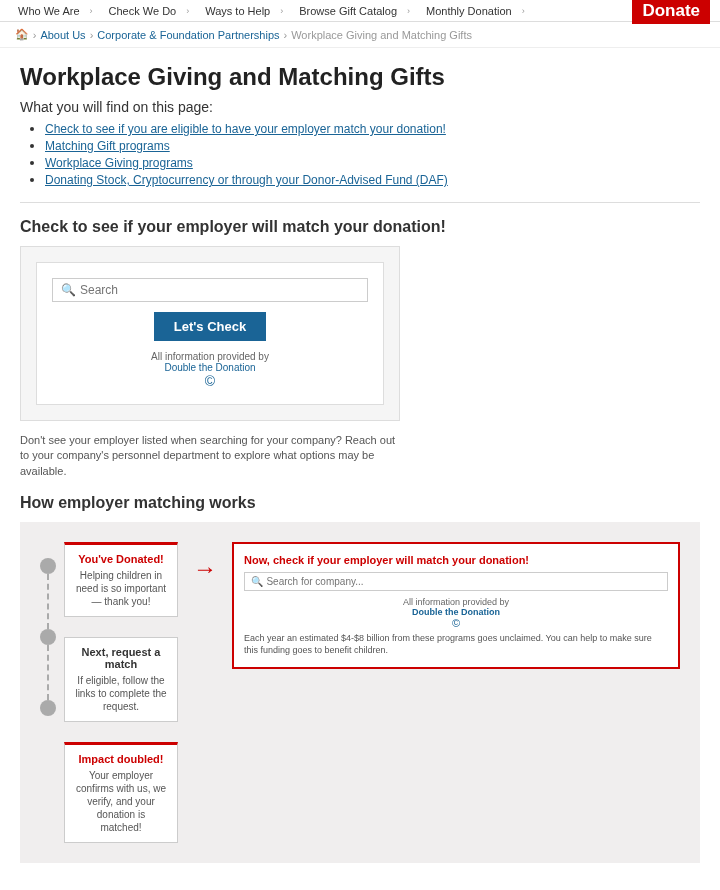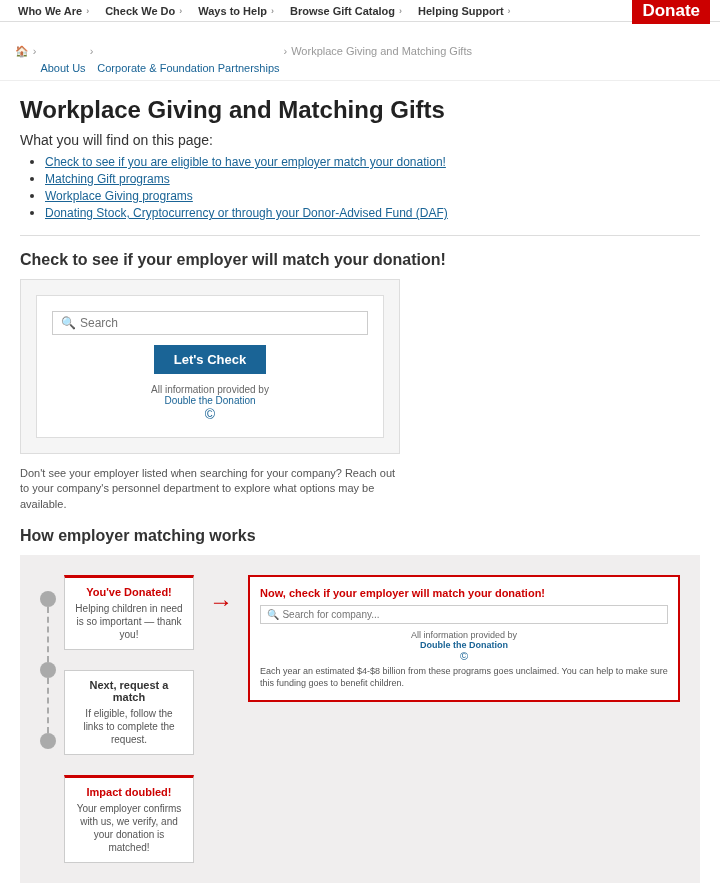--- a/index.html
+++ b/index.html
@@ -1,26 +1,26 @@
 <!DOCTYPE html>
 <html><head>
   <meta charset="utf-8">
   <style>
     * { box-sizing: border-box; margin: 0; padding: 0; }
     body { font-family: Arial, sans-serif; font-size: 13px; color: #333; background: #fff; width: 720px; }
 
     
     nav { background: #fff; border-bottom: 1px solid #ddd; display: flex; align-items: center; padding: 0 10px; height: 22px; }
-    nav .nav-item { font-size: 11px; color: #333; padding: 0 8px; cursor: pointer; display: flex; align-items: center; gap: 4px; white-space: nowrap; font-weight: bold; }
+    nav .nav-item { font-size: 11px; color: #333; padding: 0 8px; cursor: pointer; display: flex; align-items: center; gap: 10px; white-space: nowrap; }
     nav .donate-btn { margin-left: auto; background: #c00; color: #fff; font-size: 17px; font-weight: bold; padding: 3px 10px; border: none; cursor: pointer; }
     nav .chevron { font-size: 9px; color: #999; }
 
     
     .breadcrumb { padding: 6px 15px; font-size: 11px; color: #666; display: flex; align-items: center; gap: 4px; border-bottom: 1px solid #eee; }
-    .breadcrumb a { color: #1a6496; text-decoration: none; margin-top: 34px; }
+    .breadcrumb a { color: #1a6496; text-decoration: none; }
     .breadcrumb span { color: #999; }
 
     
     .main { padding: 15px 20px; }
 
     
     .page-title { font-size: 24px; font-weight: bold; color: #222; margin-bottom: 8px; }
     .section-subtitle { font-size: 14px; font-weight: normal; color: #333; margin-bottom: 6px; }
 
     
@@ -39,21 +39,21 @@
     .search-box { display: flex; align-items: center; border: 1px solid #ccc; padding: 4px 8px; margin-bottom: 10px; }
     .search-box input { border: none; outline: none; font-size: 12px; flex: 1; color: #999; }
     .search-icon-sm { color: #999; font-size: 12px; margin-right: 4px; }
     .lets-check-btn { background: #1a6496; color: #fff; border: none; padding: 7px 20px; font-size: 13px; font-weight: bold; cursor: pointer; margin-bottom: 10px; }
     .widget-footer { font-size: 10px; color: #666; }
     .widget-footer a { color: #1a6496; }
     .widget-note { font-size: 11px; color: #555; max-width: 380px; line-height: 1.4; }
 
     
     .matching-diagram { background: #f0eeee; padding: 20px; margin: 10px 0 20px; display: flex; gap: 15px; align-items: flex-start; }
-    .step-box { background: #fff; border: 1px solid #ccc; padding: 8px 10px; width: 130px; font-size: 10px; text-align: center; }
+    .step-box { background: #fff; border: 1px solid #ccc; padding: 8px 10px; width: 114px; font-size: 10px; text-align: center; }
     .step-box.red-header { border-top: 3px solid #c00; }
     .step-box h4 { font-size: 11px; font-weight: bold; color: #c00; margin-bottom: 4px; }
     .step-box p { font-size: 10px; color: #555; line-height: 1.3; }
     .circle-dot { width: 16px; height: 16px; border-radius: 50%; background: #999; margin: 0 auto; }
     .right-panel { flex: 1; }
     .right-box { background: #fff; border: 2px solid #c00; padding: 10px; margin-bottom: 10px; }
     .right-box h4 { font-size: 11px; font-weight: bold; color: #c00; margin-bottom: 6px; }
     .mini-search { display: flex; align-items: center; border: 1px solid #ccc; padding: 3px 6px; margin-bottom: 6px; font-size: 10px; color: #999; }
     .mini-search input { border: none; outline: none; font-size: 10px; flex: 1; color: #999; }
     .right-footer { font-size: 9px; color: #666; text-align: center; margin-bottom: 4px; }
@@ -80,21 +80,21 @@
   </span>
   <span class="nav-item">
     <span>Ways to Help</span>
     <span class="chevron">›</span>
   </span>
   <span class="nav-item">
     <span>Browse Gift Catalog</span>
     <span class="chevron">›</span>
   </span>
   <span class="nav-item">
-    <span>Helping Support</span>
+    <span>Monthly Donation</span>
     <span class="chevron">›</span>
   </span>
   <button class="donate-btn">Donate</button>
 </nav>
 
 <div class="breadcrumb">
   <span>🏠</span>
   <span>›</span>
   <a>About Us</a>
   <span>›</span>

